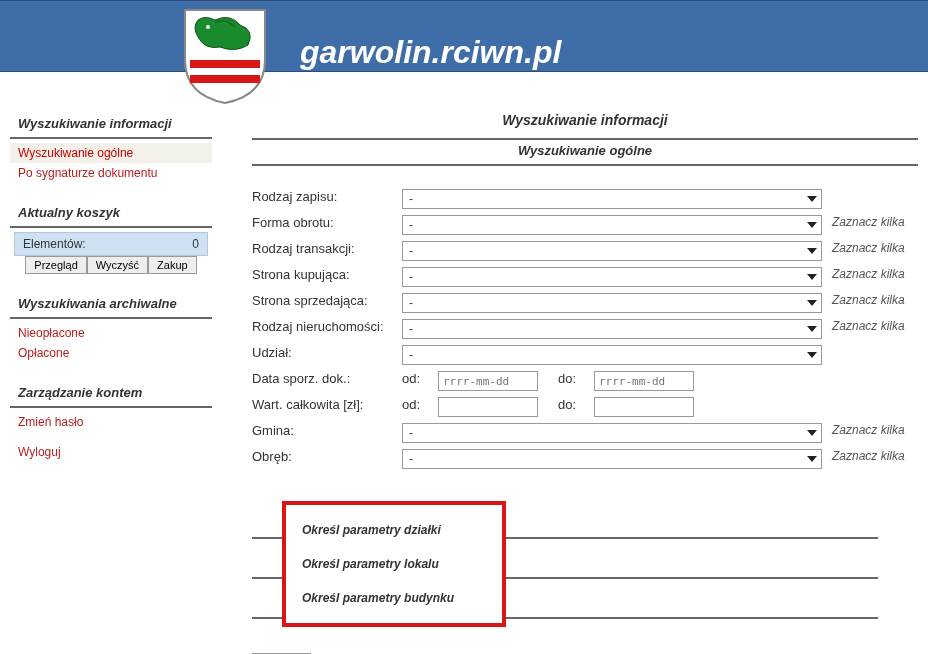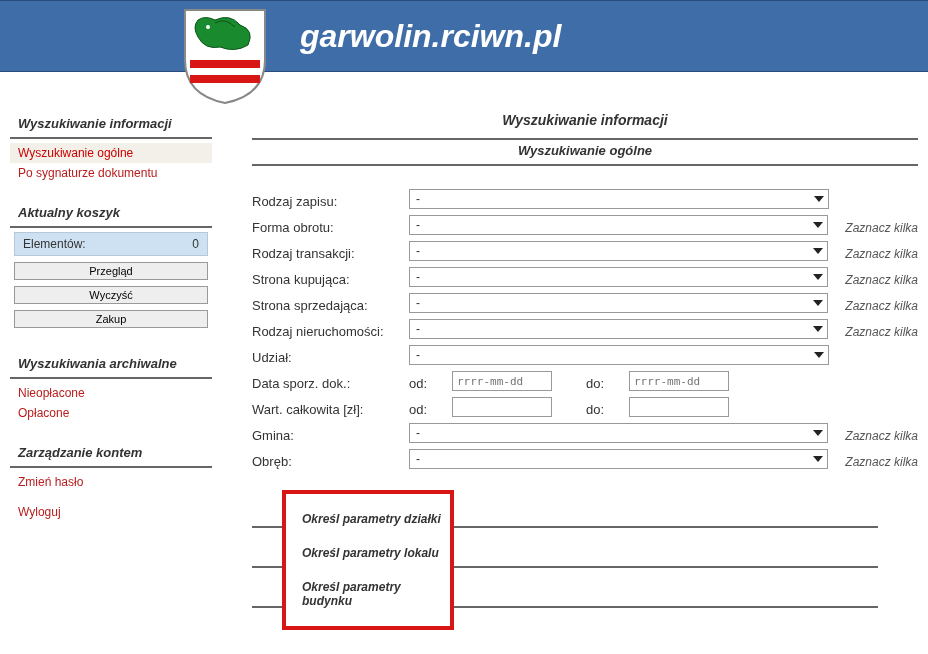--- a/index.html
+++ b/index.html
@@ -11,21 +11,21 @@
     color: #333;
   }
   .header {
     background: #3e6da8;
     border-top: 1px solid #2a4c7a;
     border-bottom: 1px solid #2a4c7a;
     height: 72px;
     position: relative;
     padding-left: 300px;
     display: flex;
-    align-items: center;
+    align-items: flex-end;
   }
   .header-title {
     color: #fff;
     font-size: 32px;
     font-weight: bold;
     font-style: italic;
   }
   .logo {
     position: absolute;
     left: 180px;
@@ -70,25 +70,23 @@
   }
   .basket-row {
     background: #cde1f2;
     padding: 4px 8px;
     display: flex;
     justify-content: space-between;
     border: 1px solid #b5c8da;
     margin: 0 4px;
   }
   .basket-buttons {
-    padding: 6px 4px;
-    display: flex;
-    gap: 6px;
+    padding: 0 4px;
+    display: flex;
     justify-content: center;
-    flex-direction: column;
   }
   .btn {
     font-family: inherit;
     font-size: 11px;
     padding: 2px 8px;
     background: #eee;
     border: 1px solid #999;
     cursor: pointer;
   }
   .main {
@@ -109,24 +107,23 @@
     font-style: italic;
     font-size: 13px;
     color: #333;
     padding: 3px 0 6px 0;
     border-top: 2px solid #666;
     border-bottom: 2px solid #666;
     margin-bottom: 20px;
   }
   .form-row {
     display: flex;
-    align-items: flex-end;
+    align-items: flex-start;
     padding: 3px 0;
     font-size: 13px;
-    gap: 7px;
   }
   .form-label {
     width: 150px;
     flex-shrink: 0;
   }
   .select {
     flex: 1;
     max-width: 420px;
     height: 20px;
     border: 1px solid #999;
@@ -163,23 +160,23 @@
     height: 20px;
     border: 1px solid #999;
     padding: 0 4px;
     font-family: monospace;
     font-size: 11px;
     color: #888;
     width: 100px;
   }
   .gap { width: 20px; }
   .param-section {
-    margin-top: 18px;
+    margin-top: 29px;
     border: 4px solid #d91616;
-    width: 172px;
+    width: 224px;
     padding: 8px 0 8px 0;
     margin-left: 30px;
     position: relative;
     background: #fff;
   }
   .param-section-wrap {
     position: relative;
   }
   .param-line {
     position: absolute;

